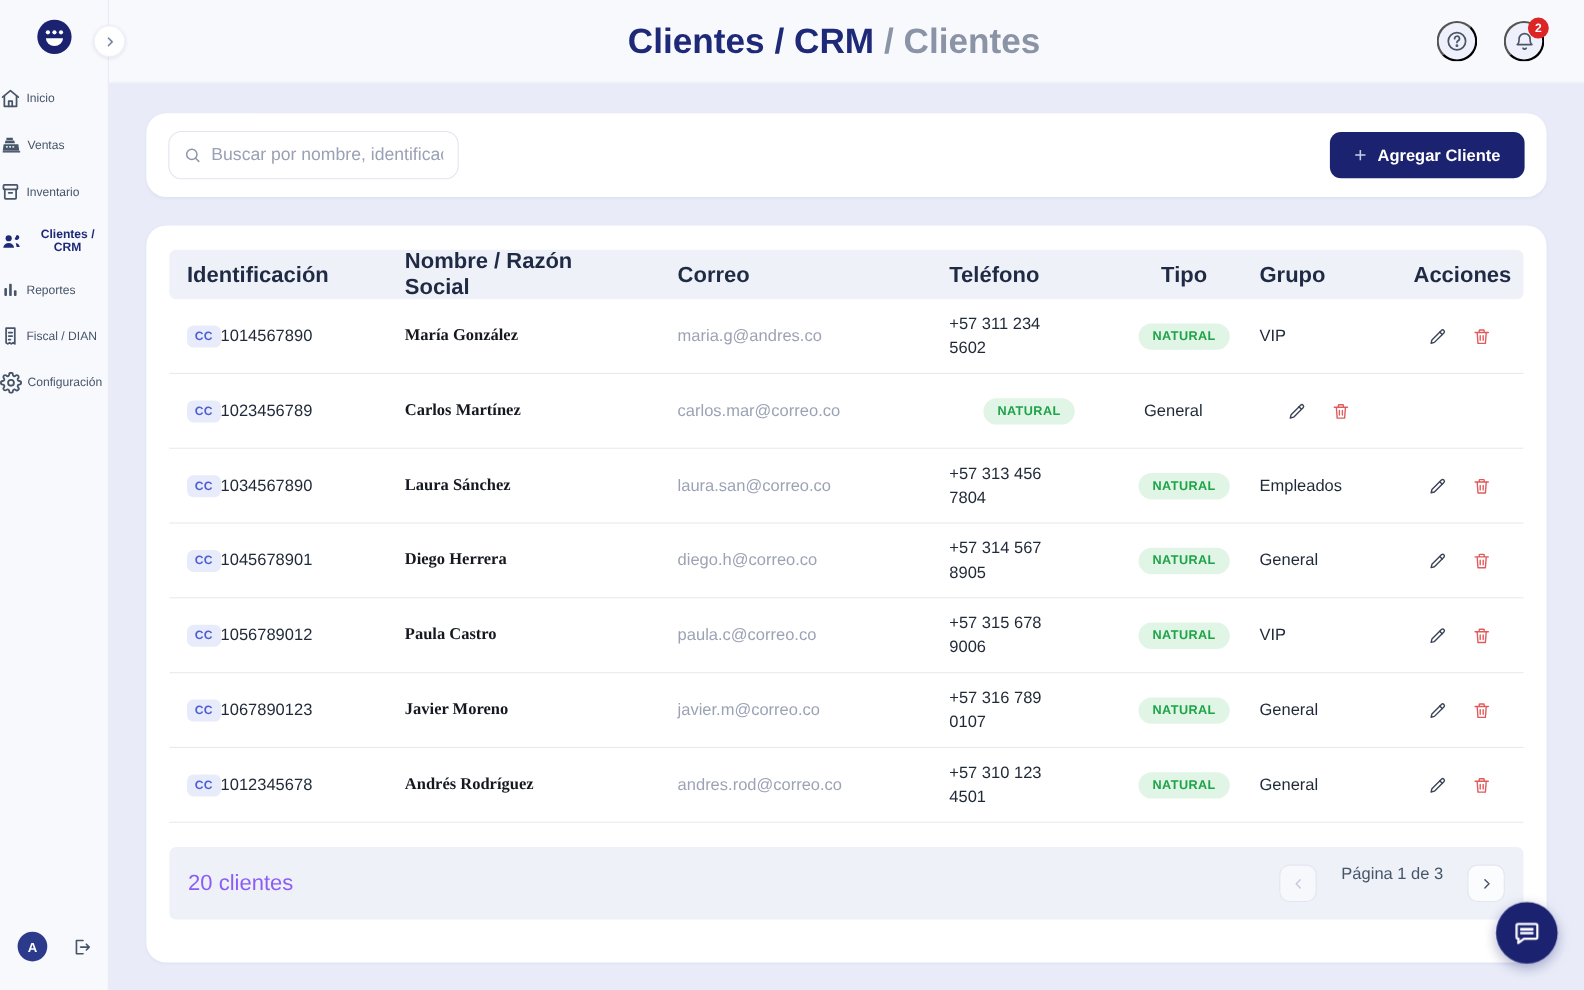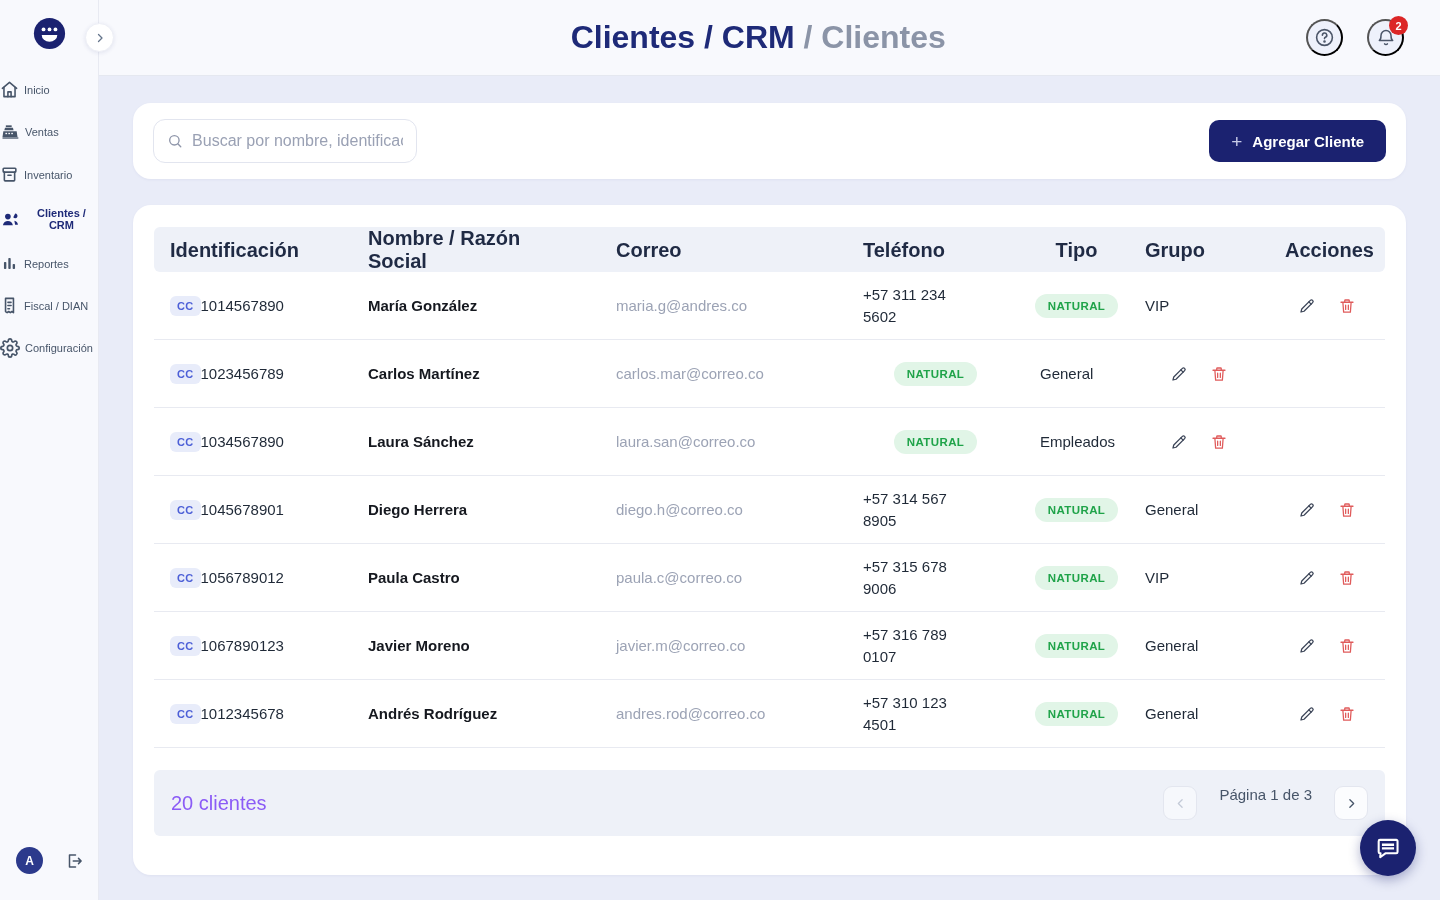--- a/index.html
+++ b/index.html
@@ -72,21 +72,21 @@
   }
   .grid-row { display:grid; grid-template-columns:198px 248px 247px 177px 105px 140px 1fr; align-items:center; }
   .thead { background:#eef1f8; border-radius:6px; height:45px; }
   .thead .th { font-size:20px; font-weight:700; color:#1f2a44; padding:0 16px; }
   .th.c-tipo, .th.c-acciones { text-align:center; }
   .trow { height:68px; border-bottom:1px solid #e8eaf1; }
   .trow:last-of-type { border-bottom:1px solid #e8eaf1; }
   .cell { padding:0 16px; font-size:15px; color:#1f2937; }
   .id-cell { display:flex; align-items:center; }
   .cc-badge { background:#e8ecfa; color:#4c5fd7; font-size:11px; font-weight:700; padding:4px 7px; border-radius:6px; letter-spacing:.3px; }
-  .name-cell { font-weight:600; color:#15181f; }
+  .name-cell { font-weight:600; color:#15181f;font-family:Liberation Serif, serif; }
   .email-cell { color:#9ca3b5; }
   .phone-cell span { display:inline-block; width:105px; line-height:22px; }
   .tipo-cell { display:flex; justify-content:center; padding:0 4px; }
   .natural-badge { background:#e1f5e7; color:#1fa349; font-size:11.5px; font-weight:700; padding:6px 13px; border-radius:999px; letter-spacing:.4px; }
   .grupo-cell { color:#1f2937; }
   .actions-cell { display:flex; justify-content:center; gap:18px; }
   .action-btn { background:none; border:none; cursor:pointer; display:flex; padding:2px; }
   .edit { color:#3b4457; }
   .del { color:#e05b5b; }
 
@@ -306,20 +306,21 @@
         </div>
       </div>
 
       <div class="grid-row trow">
         <div class="cell id-cell">
           <span class="cc-badge">CC</span>
           <span>1034567890</span>
         </div>
         <div class="cell name-cell">Laura Sánchez</div>
         <div class="cell email-cell">laura.san@correo.co</div>
+        <div class="cell phone-cell"><span>+57 313 456 7804</span></div>
         <div class="cell tipo-cell">
             <span class="natural-badge">NATURAL</span>
           </div>
         <div class="cell grupo-cell">Empleados</div>
         <div class="cell actions-cell">
           <button class="action-btn edit">
             <svg width="18" height="18" viewBox="0 0 24 24" fill="none" stroke="currentColor" stroke-width="1.7" stroke-linecap="round" stroke-linejoin="round">
                 <path d="M4 20l1-4L16.5 4.5a2.1 2.1 0 0 1 3 3L8 19z"></path>
                 <path d="M14.5 6.5l3 3"></path>
               </svg>

